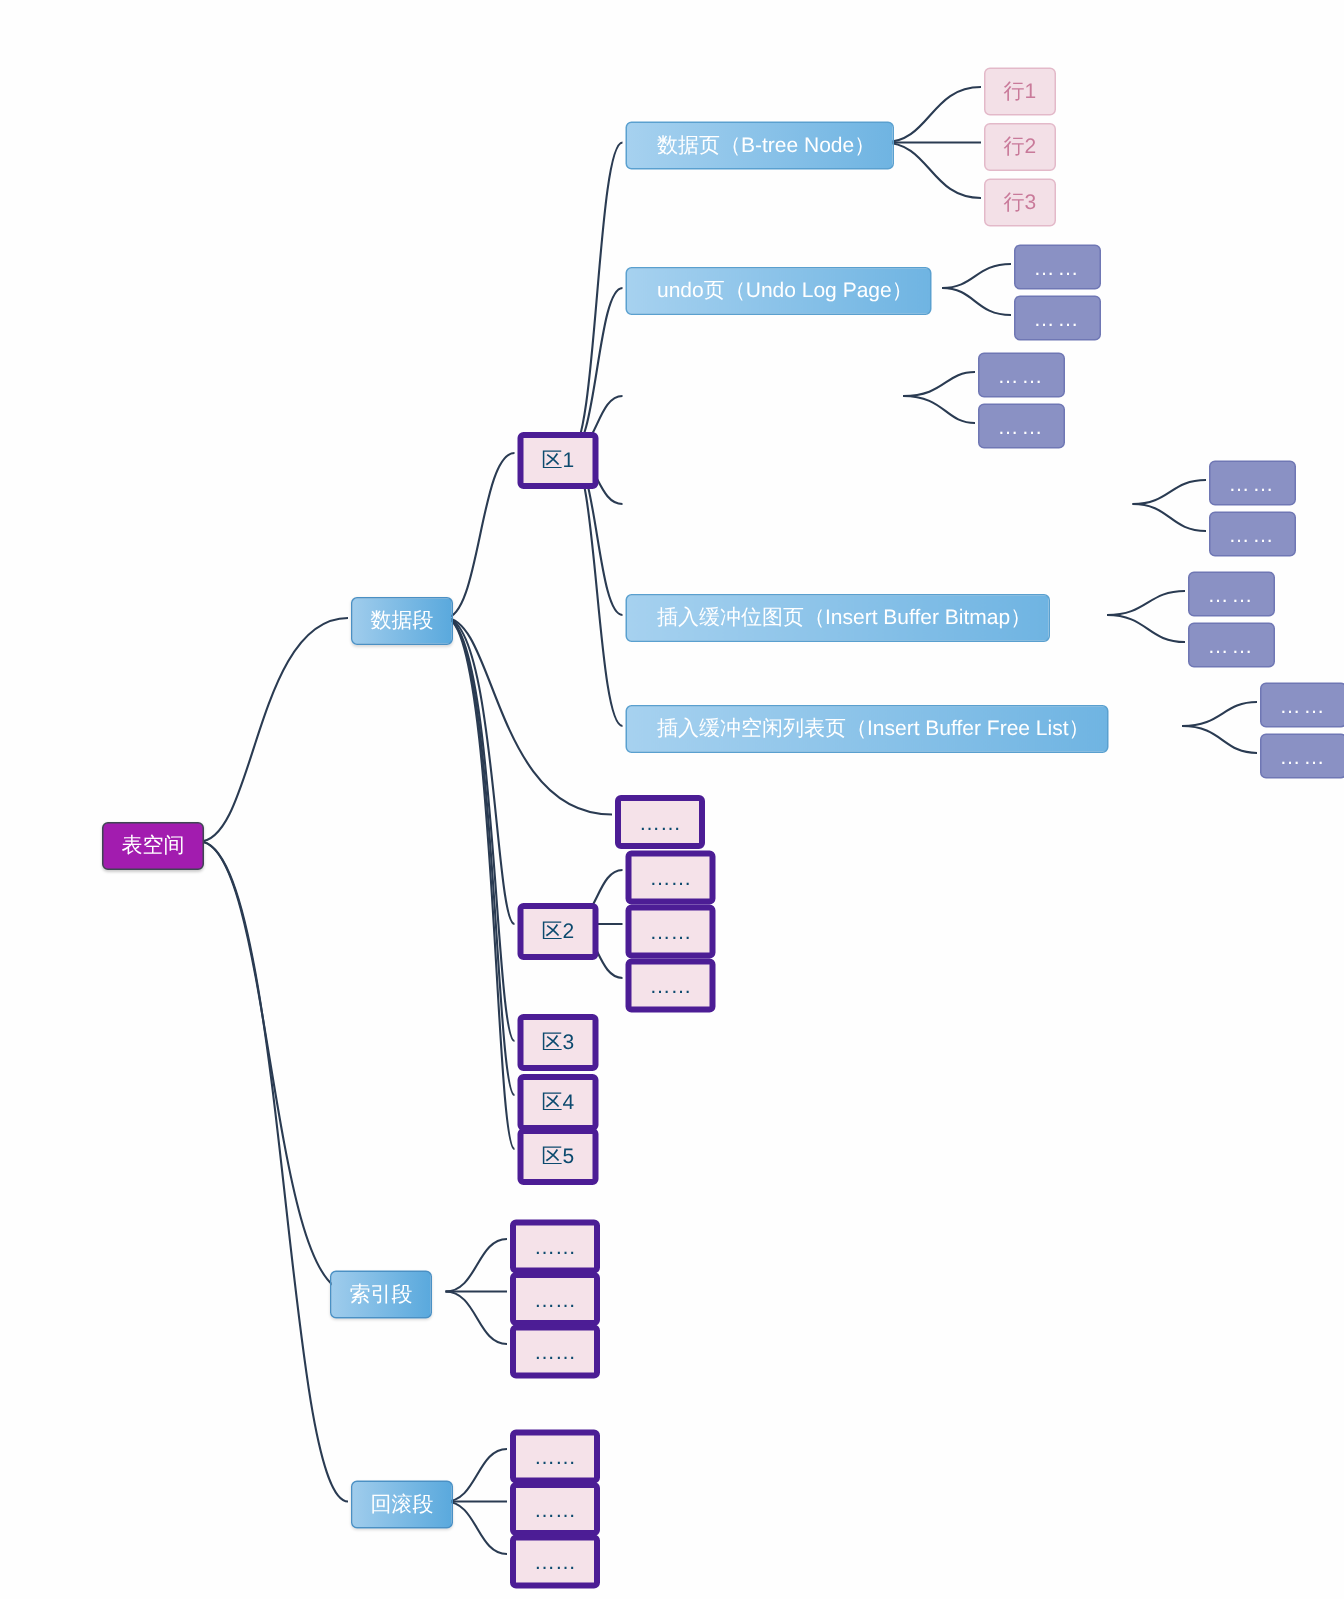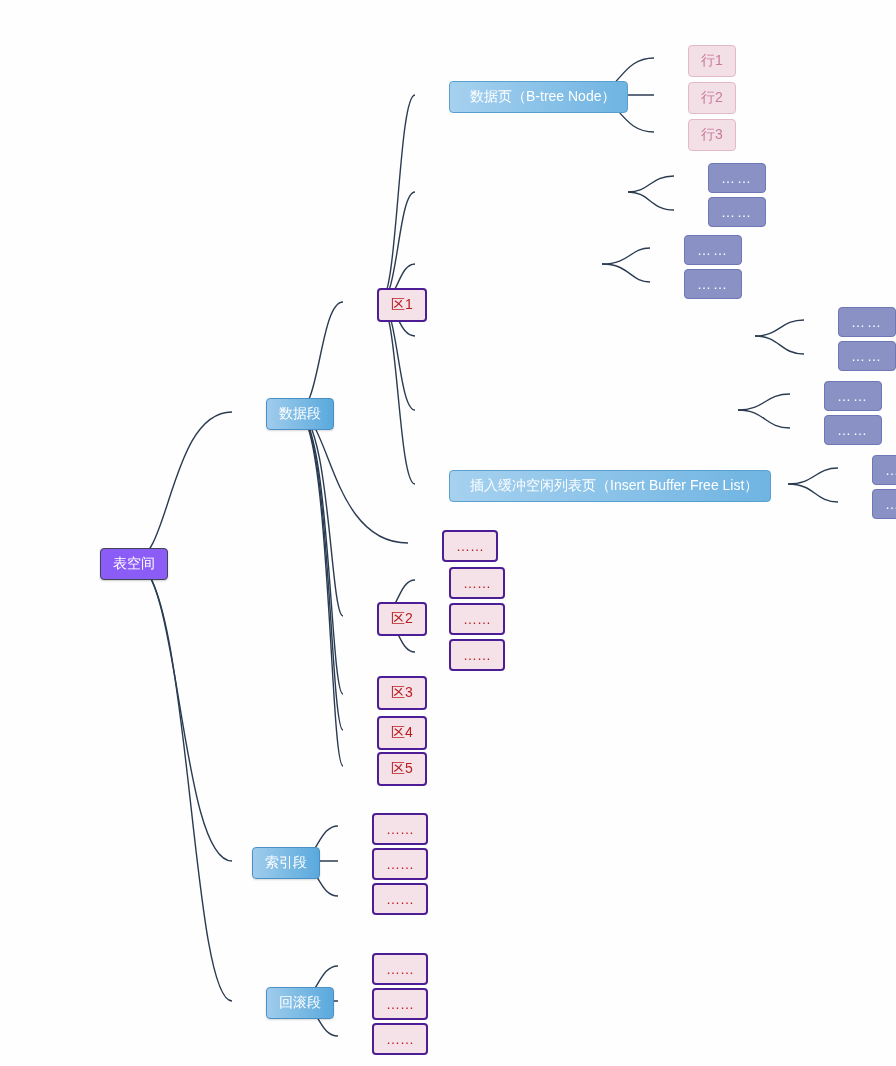--- a/index.html
+++ b/index.html
@@ -16,39 +16,38 @@
   }
   .node {
     position: absolute;
     padding: 6px 12px;
     border-radius: 4px;
     white-space: nowrap;
     box-sizing: border-box;
     display: flex;
     align-items: center;
     justify-content: center;
-    margin-left: 32px;
   }
   .root {
-    background: #8b5cf6;
+    background: #a21caf;
     border: 1px solid #3f4553;
     color: #fff;
     box-shadow: 0 1px 2px rgba(0,0,0,.2);
   }
   .seg {
     background: linear-gradient(to right,#9fccec,#5aa9dd);
     border: 1px solid #4a90c4;
     color: #fff;
     box-shadow: 0 1px 2px rgba(0,0,0,.15);
     text-align: center;
   }
   .zone {
     background: #f5e2e9;
-    border: 2px solid #4c1d95;
-    color: #b91c1c;
+    border: 4px solid #4c1d95;
+    color: #0c4a6e;
   }
   .page {
     background: linear-gradient(to right,#a6d1ef,#6fb4e2);
     border: 1px solid #5aa0cf;
     color: #fff;
     padding-left: 20px;
   }
   .row {
     background: #f3e0e7;
     border: 1px solid #e3b9c9;
@@ -163,20 +162,26 @@
 <div class="node zone" style="left:325px;top:696px">
       <span>区4</span>
     </div>
 <div class="node zone" style="left:325px;top:732px">
       <span>区5</span>
     </div>
 
 <div class="node page" style="left:397px;top:61px">
       <span>数据页（B-tree Node）</span>
     </div>
+<div class="node page" style="left:397px;top:158px">
+      <span>undo页（Undo Log Page）</span>
+    </div>
+<div class="node page" style="left:397px;top:376px">
+      <span>插入缓冲位图页（Insert Buffer Bitmap）</span>
+    </div>
 <div class="node page" style="left:397px;top:450px">
       <span>插入缓冲空闲列表页（Insert Buffer Free List）</span>
     </div>
 
 <div class="node row" style="left:636px;top:25px">
       <span>行1</span>
     </div>
 <div class="node row" style="left:636px;top:62px">
       <span>行2</span>
     </div>

